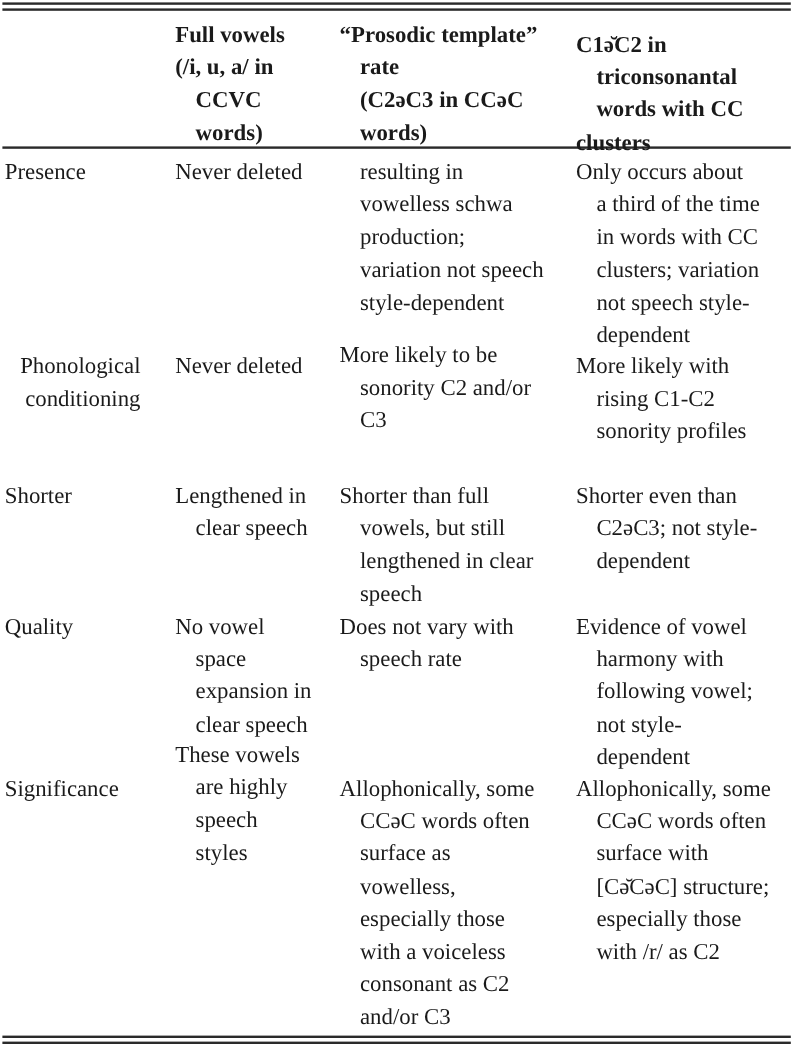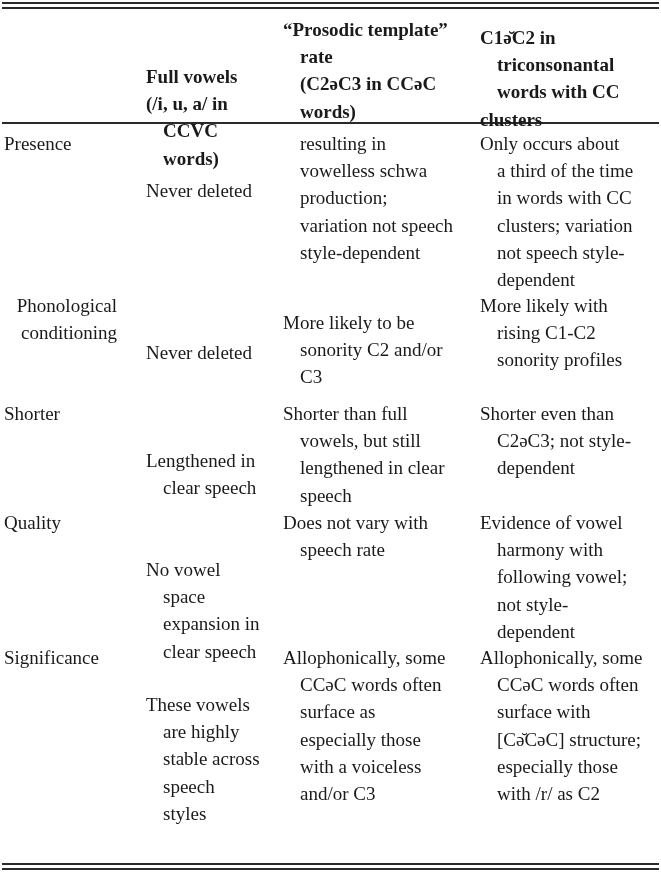--- a/index.html
+++ b/index.html
@@ -11,21 +11,21 @@
   .r-head { top: 122px; height: 2px; }
   .r-bot1 { top: 863px; height: 2px; }
   .r-bot2 { top: 868px; height: 2px; }
 
   .cell { position: absolute; font-size: 19px; line-height: 27.2px; }
   .cell .ln { display: block; white-space: nowrap; }
   .cell .ln.ind { padding-left: 17px; }
   .hdr { font-weight: bold; }
 
   .c0 { left: 4px; text-align: right; }
-  .c1 { left: 146px; margin-top: 47px; }
+  .c1 { left: 146px; }
   .c2 { left: 283px; }
   .c3 { left: 480px; }
 </style>
 </head>
 <body>
 
 <div>
   <div class="rule r-top1"></div>
   <div class="rule r-top2"></div>
   <div class="rule r-head"></div>
@@ -76,21 +76,21 @@
   </div>
 
   <div>
     <div class="cell c0" style="top:292px">
       <span class="ln">Phonological</span>
       <span class="ln ind">conditioning</span>
     </div>
     <div class="cell c1" style="top:292px">
       <span class="ln">Never deleted</span>
     </div>
-    <div class="cell c2" style="top:309px">
+    <div class="cell c2" style="top:283px">
       <span class="ln">More likely to be</span>
       <span class="ln ind">sonority C2 and/or</span>
       <span class="ln ind">C3</span>
     </div>
     <div class="cell c3" style="top:292px">
       <span class="ln">More likely with</span>
       <span class="ln ind">rising C1-C2</span>
       <span class="ln ind">sonority profiles</span>
     </div>
   </div>
@@ -136,33 +136,34 @@
       <span class="ln ind">following vowel;</span>
       <span class="ln ind">not style-</span>
       <span class="ln ind">dependent</span>
     </div>
   </div>
 
   <div>
     <div class="cell c0" style="top:644px">
       <span class="ln">Significance</span>
     </div>
-    <div class="cell c1" style="top:644px">
+    <div class="cell c1" style="top:616px">
       <span class="ln">These vowels</span>
       <span class="ln ind">are highly</span>
-      <span class="ln ind">stable across</span>
       <span class="ln ind">speech</span>
       <span class="ln ind">styles</span>
     </div>
     <div class="cell c2" style="top:644px">
       <span class="ln">Allophonically, some</span>
       <span class="ln ind">CCəC words often</span>
       <span class="ln ind">surface as</span>
+      <span class="ln ind">vowelless,</span>
       <span class="ln ind">especially those</span>
       <span class="ln ind">with a voiceless</span>
+      <span class="ln ind">consonant as C2</span>
       <span class="ln ind">and/or C3</span>
     </div>
     <div class="cell c3" style="top:644px">
       <span class="ln">Allophonically, some</span>
       <span class="ln ind">CCəC words often</span>
       <span class="ln ind">surface with</span>
       <span class="ln ind">[Cə̆CəC] structure;</span>
       <span class="ln ind">especially those</span>
       <span class="ln ind">with /r/ as C2</span>
     </div>

